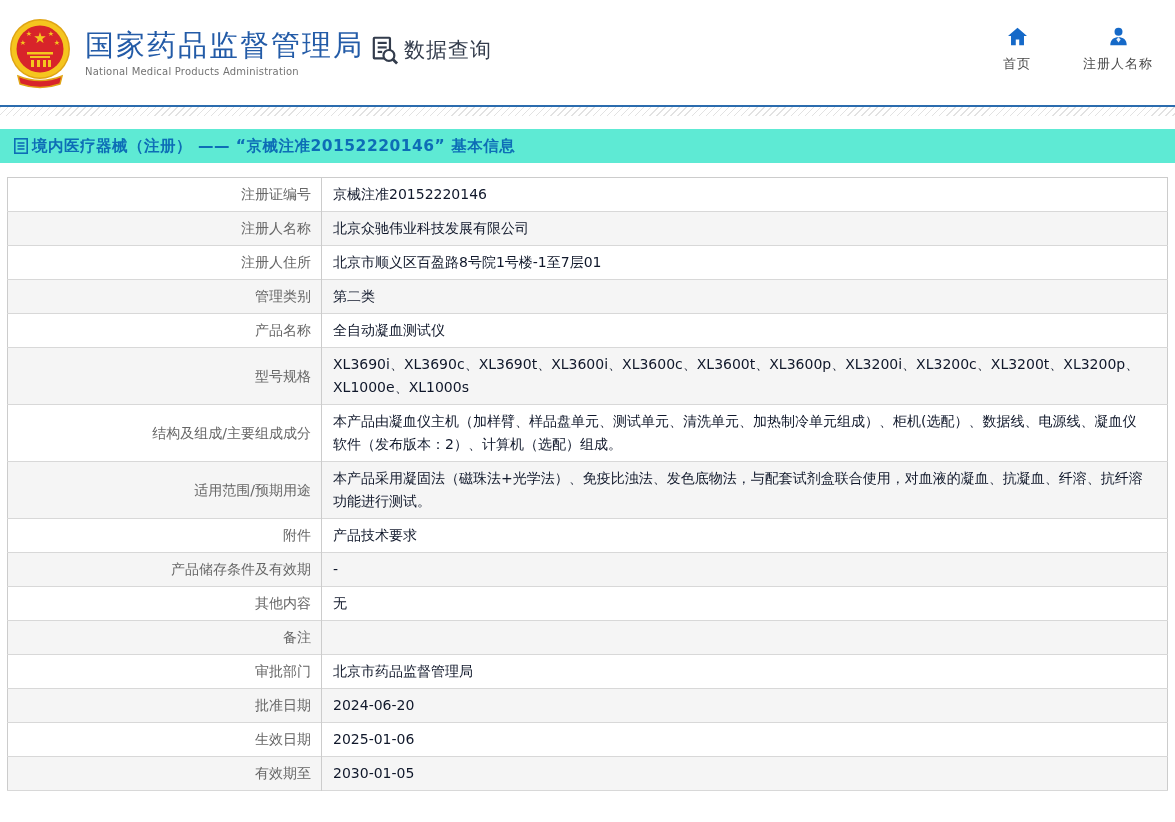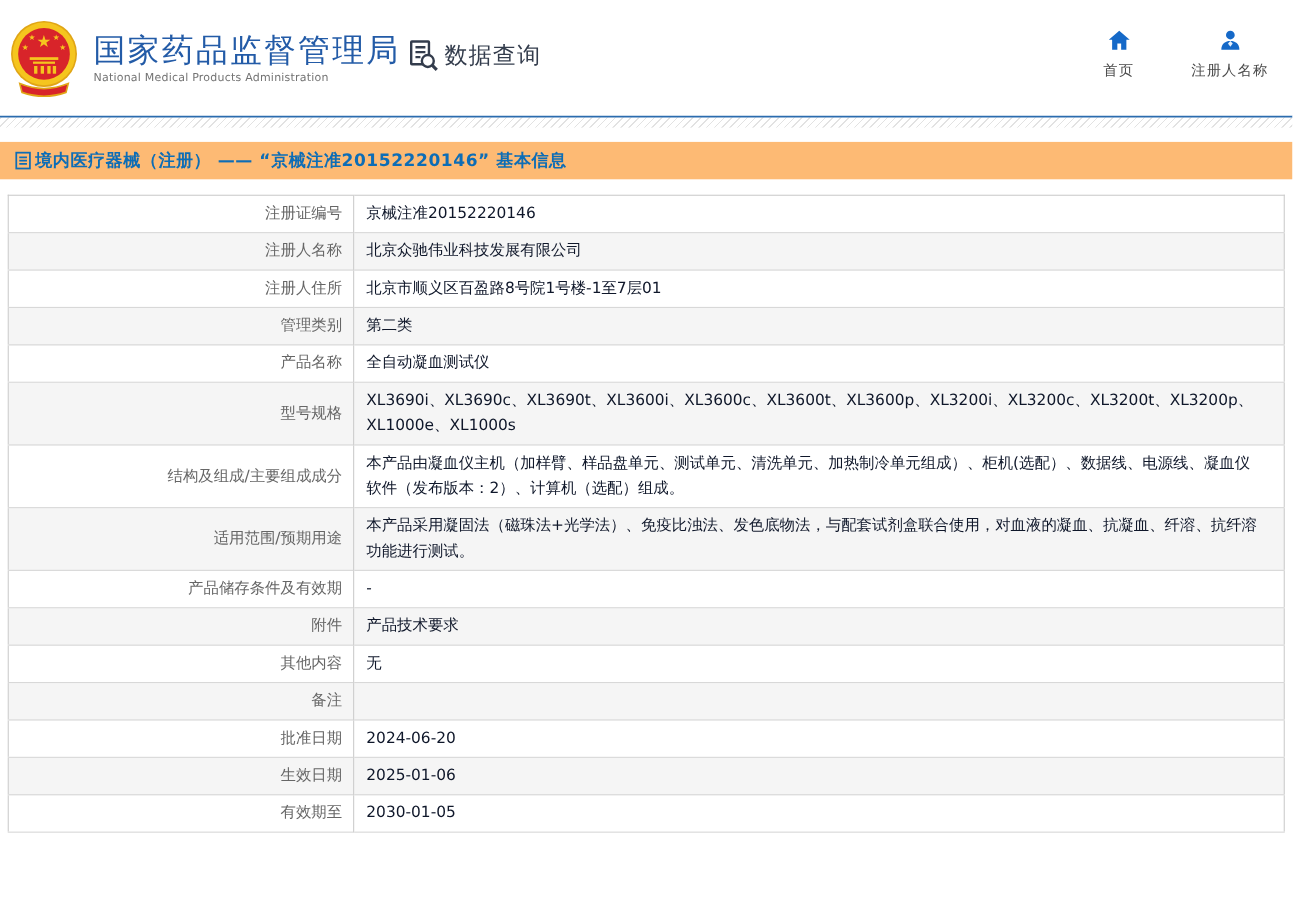--- a/index.html
+++ b/index.html
@@ -18,21 +18,21 @@
 
   .top-nav { position:absolute; right:22px; top:27px; display:flex; gap:52px;justify-content:center; }
   .nav-item { display:flex; flex-direction:column; align-items:center; cursor:pointer; }
   .nav-item .nav-lbl { margin-top:9px; font-size:13px; color:#4a4a4a; letter-spacing:1px; white-space:nowrap; }
 
   .blue-rule { height:2px; background:#2b6cae; }
   .hatch-band { height:9px;
     background:repeating-linear-gradient(135deg,#e2e2e2 0,#e2e2e2 1px,#ffffff 1px,#ffffff 5px); }
 
   
-  .titlebar { margin-top:13px; height:34px; background:#fdba74; display:flex; align-items:center; padding-left:13px;text-align:center; }
+  .titlebar { margin-top:13px; height:34px; background:#5eead4; display:flex; align-items:center; padding-left:13px;text-align:center; }
   .titlebar .doc-ic { flex:0 0 auto; margin-right:3px; display:flex; }
   .titlebar .txt { font-size:15.5px; font-weight:600; color:#0d6db6; letter-spacing:0.5px; }
 
   
   .tbl-wrap { margin:14px 7px 0 7px; }
   table { width:100%; border-collapse:collapse; border:1px solid #ccc; }
   tr { border-bottom:1px solid #d8d8d8; }
   tr:nth-child(even) { background:#f5f5f5; }
   td { font-size:14px; height:33px; vertical-align:middle; }
   td.lab { width:314px; text-align:right; color:#666; padding:5px 10px 5px 0;
@@ -151,34 +151,38 @@
         </tr>
         <tr>
           <td class="lab">结构及组成/主要组成成分</td>
           <td class="val">本产品由凝血仪主机（加样臂、样品盘单元、测试单元、清洗单元、加热制冷单元组成）、柜机(选配）、数据线、电源线、凝血仪软件（发布版本：2）、计算机（选配）组成。</td>
         </tr>
         <tr>
           <td class="lab">适用范围/预期用途</td>
           <td class="val">本产品采用凝固法（磁珠法+光学法）、免疫比浊法、发色底物法，与配套试剂盒联合使用，对血液的凝血、抗凝血、纤溶、抗纤溶功能进行测试。</td>
         </tr>
         <tr>
+          <td class="lab">附件</td>
+          <td class="val">产品技术要求</td>
+        </tr>
+        <tr>
           <td class="lab">产品储存条件及有效期</td>
           <td class="val">-</td>
-        </tr>
-        <tr>
-          <td class="lab">附件</td>
-          <td class="val">产品技术要求</td>
         </tr>
         <tr>
           <td class="lab">其他内容</td>
           <td class="val">无</td>
         </tr>
         <tr>
           <td class="lab">备注</td>
           <td class="val"></td>
+        </tr>
+        <tr>
+          <td class="lab">审批部门</td>
+          <td class="val">北京市药品监督管理局</td>
         </tr>
         <tr>
           <td class="lab">批准日期</td>
           <td class="val">2024-06-20</td>
         </tr>
         <tr>
           <td class="lab">生效日期</td>
           <td class="val">2025-01-06</td>
         </tr>
         <tr>

